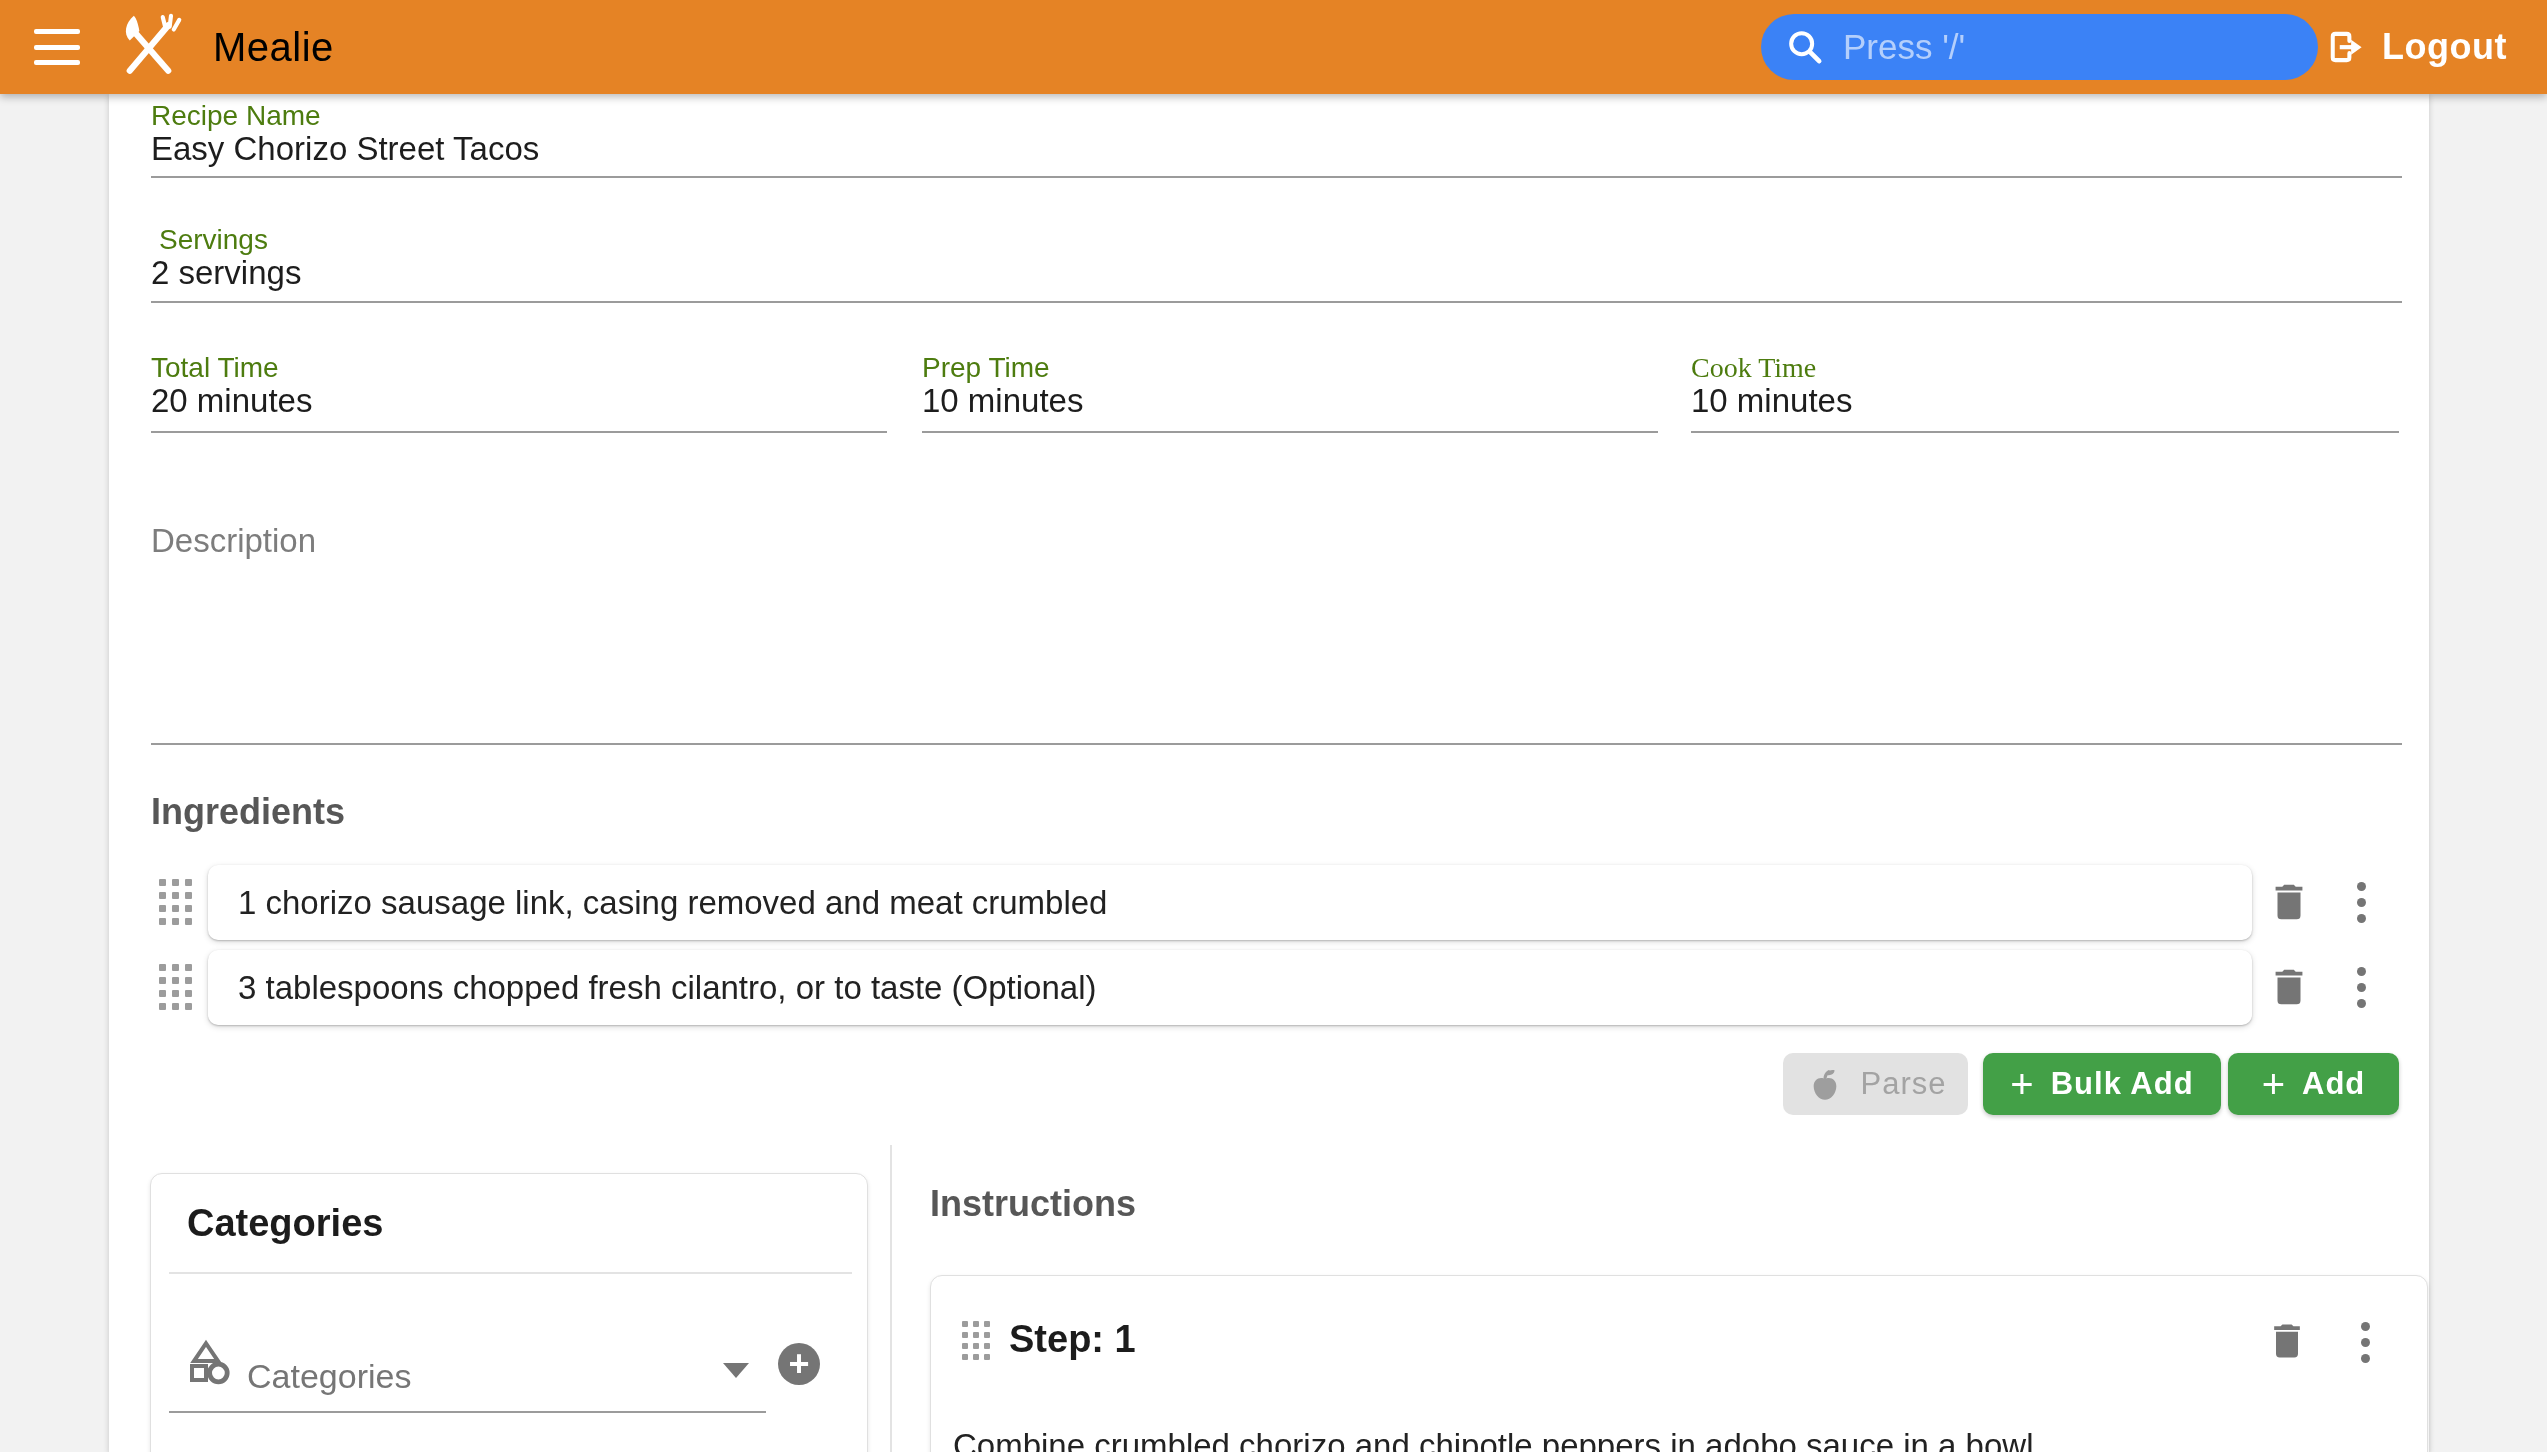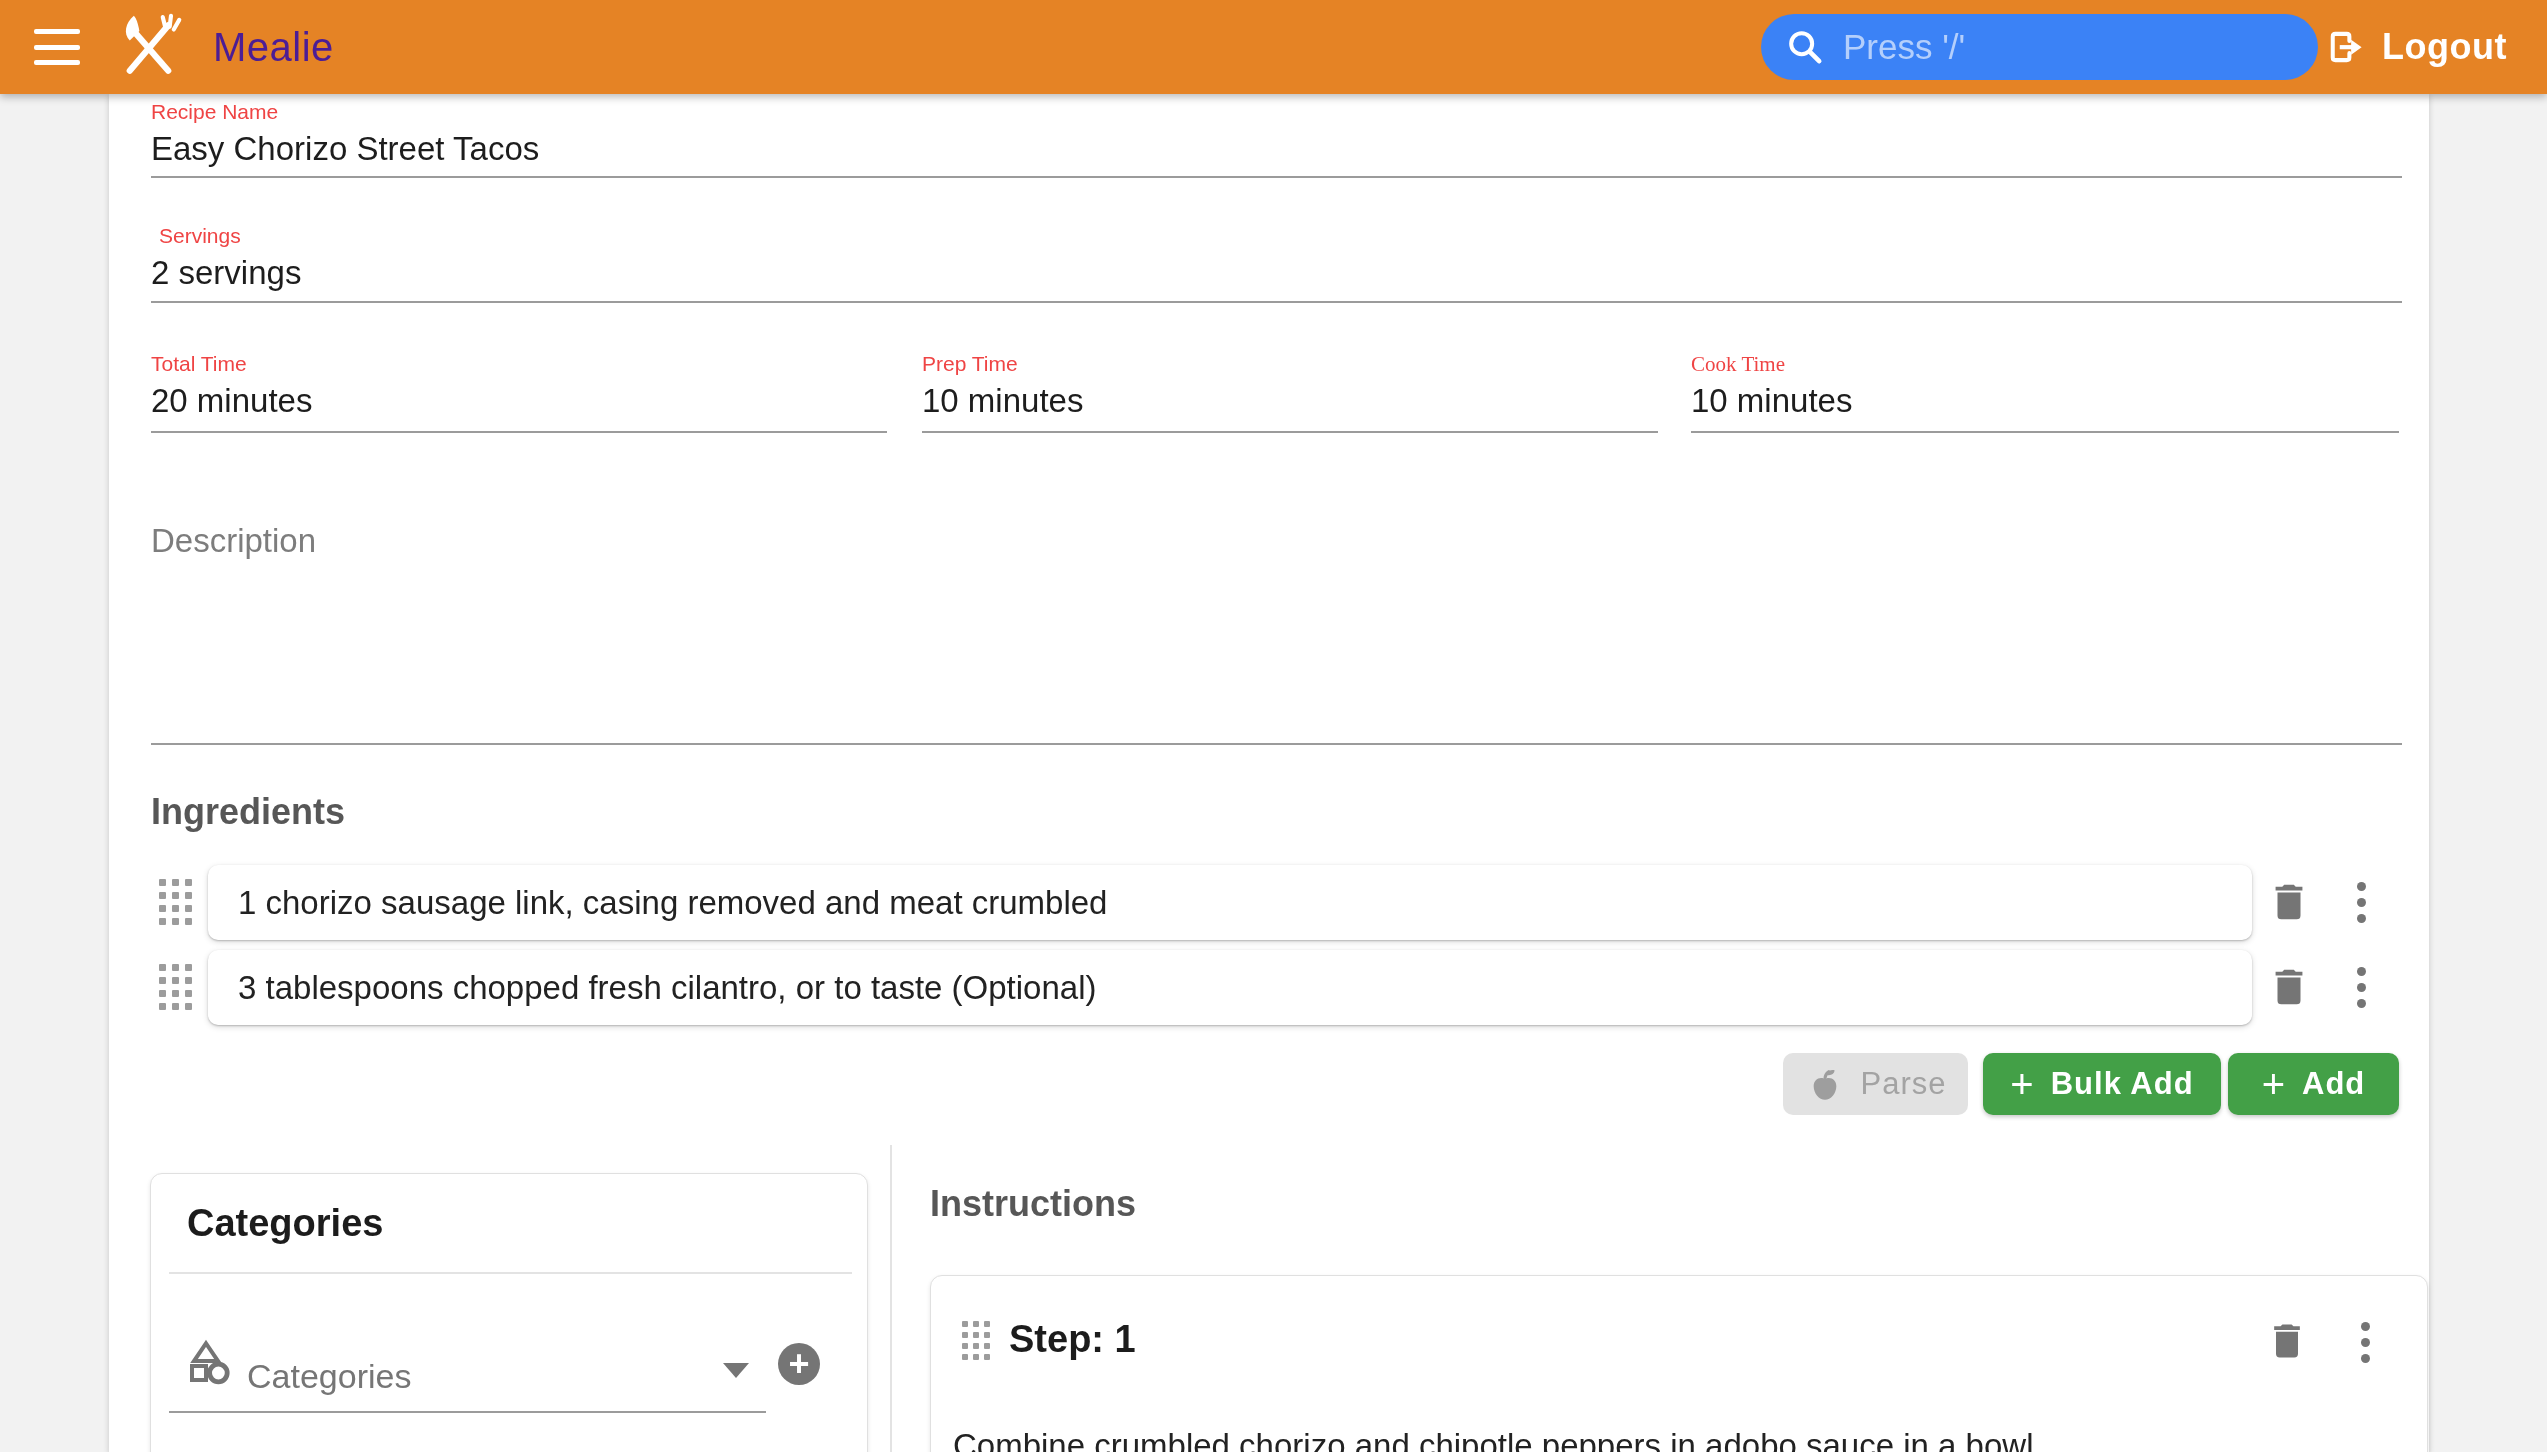--- a/index.html
+++ b/index.html
@@ -9,33 +9,33 @@
     -webkit-font-smoothing:antialiased;
   }
   
   .appbar{position:absolute;left:0;top:0;width:2547px;height:94px;background:#E58325;
           box-shadow:0 3px 8px rgba(0,0,0,.28);z-index:20;}
   .hamburger{position:absolute;left:34px;top:29px;width:46px;height:36px;display:flex;
              flex-direction:column;justify-content:space-between;cursor:pointer;}
   .hamburger div{height:5px;background:#fff;border-radius:2px;}
   .brand-logo{position:absolute;left:115px;top:13px;}
   .brand-title{position:absolute;left:213px;top:0;height:94px;line-height:94px;
-               color:#4c1d95;font-size:40px;font-weight:500;letter-spacing:0.5px;}
+               color:#000000;font-size:40px;font-weight:500;letter-spacing:0.5px;}
   .searchpill{position:absolute;left:1761px;top:14px;width:557px;height:66px;border-radius:33px;
               background:#3b82f6;display:flex;align-items:center;padding:0 10px 0 24px;box-sizing:border-box;}
   .searchpill svg{flex:0 0 auto;margin-right:16px;}
   .searchpill input{flex:1;background:transparent;border:none;outline:none;color:#fff;
                     font-size:35px;font-family:"Liberation Sans",sans-serif;}
   .searchpill input::placeholder{color:rgba(255,255,255,.62);}
   .logout{position:absolute;left:2324px;top:0;height:94px;display:flex;align-items:center;gap:16px;cursor:pointer;}
   .logout span{color:#fff;font-size:36px;font-weight:600;letter-spacing:0.5px;}
   
   .maincard{position:absolute;left:109px;top:94px;width:2320px;height:1359px;background:#fff;
             box-shadow:0 1px 6px rgba(0,0,0,.18);}
-  .lbl{position:absolute;font-size:21px;color:#ef4444;}
+  .lbl{position:absolute;font-size:28px;color:#4d7c0f;}
   .val{position:absolute;font-size:33px;color:#1d1d1d;}
   .biglbl{position:absolute;font-size:33px;color:#7d7d7d;}
   .uline{position:absolute;height:2px;background:#9b9b9b;}
   .sechead{position:absolute;font-size:36px;font-weight:700;color:#575757;}
   
   .dots{position:absolute;display:grid;grid-template-columns:repeat(3,7px);grid-auto-rows:7px;
         gap:6px;cursor:grab;}
   .dots i{background:#9c9c9c;border-radius:1px;}
   .dots.sm{grid-template-columns:repeat(3,6px);grid-auto-rows:6px;gap:5px;}
   

